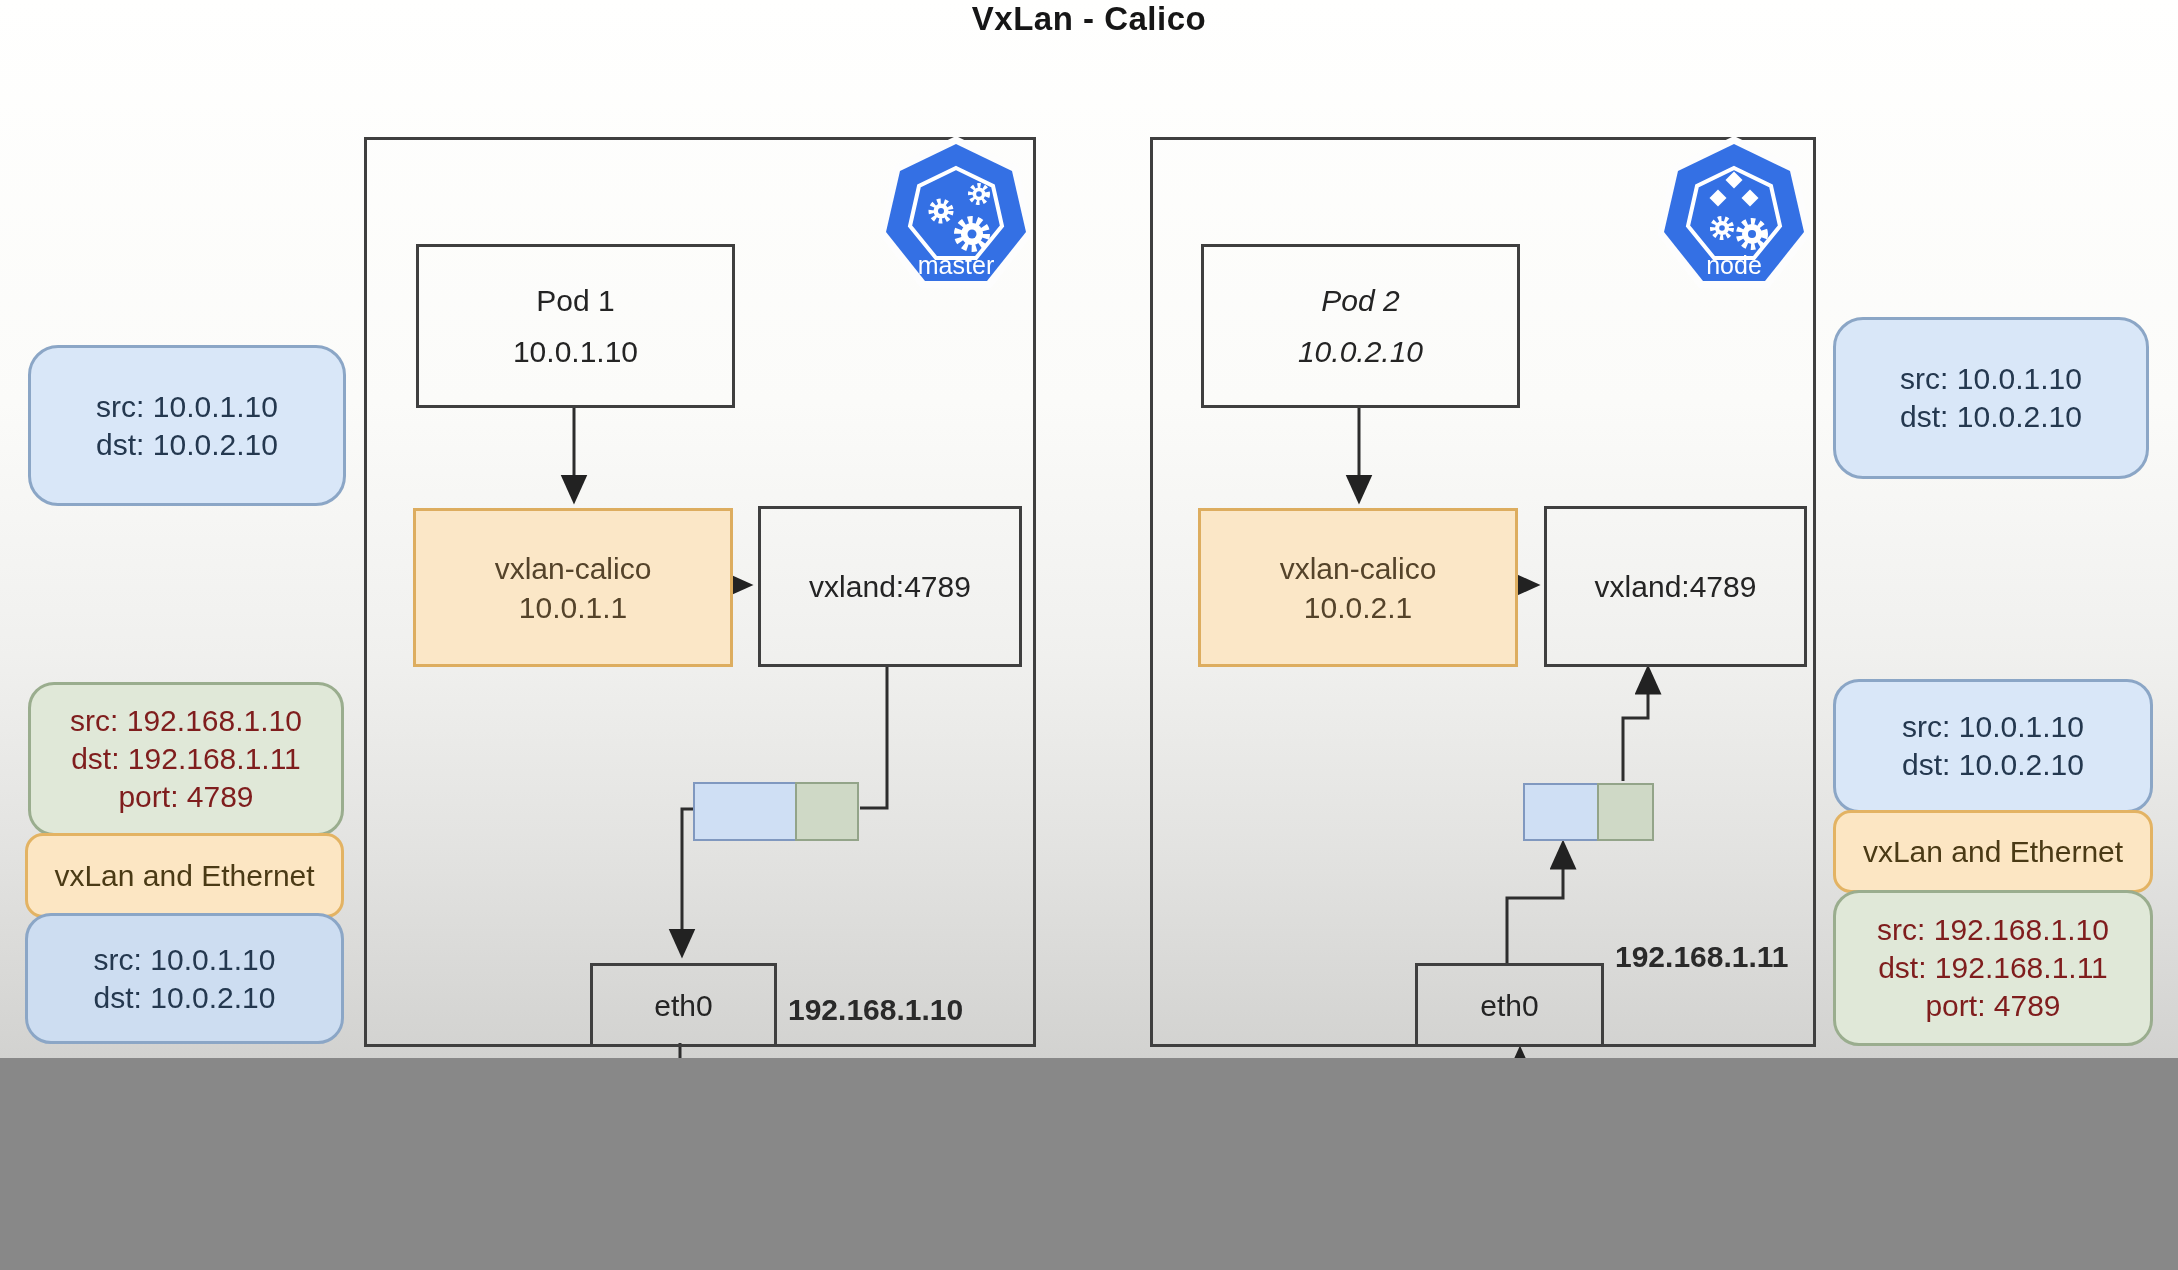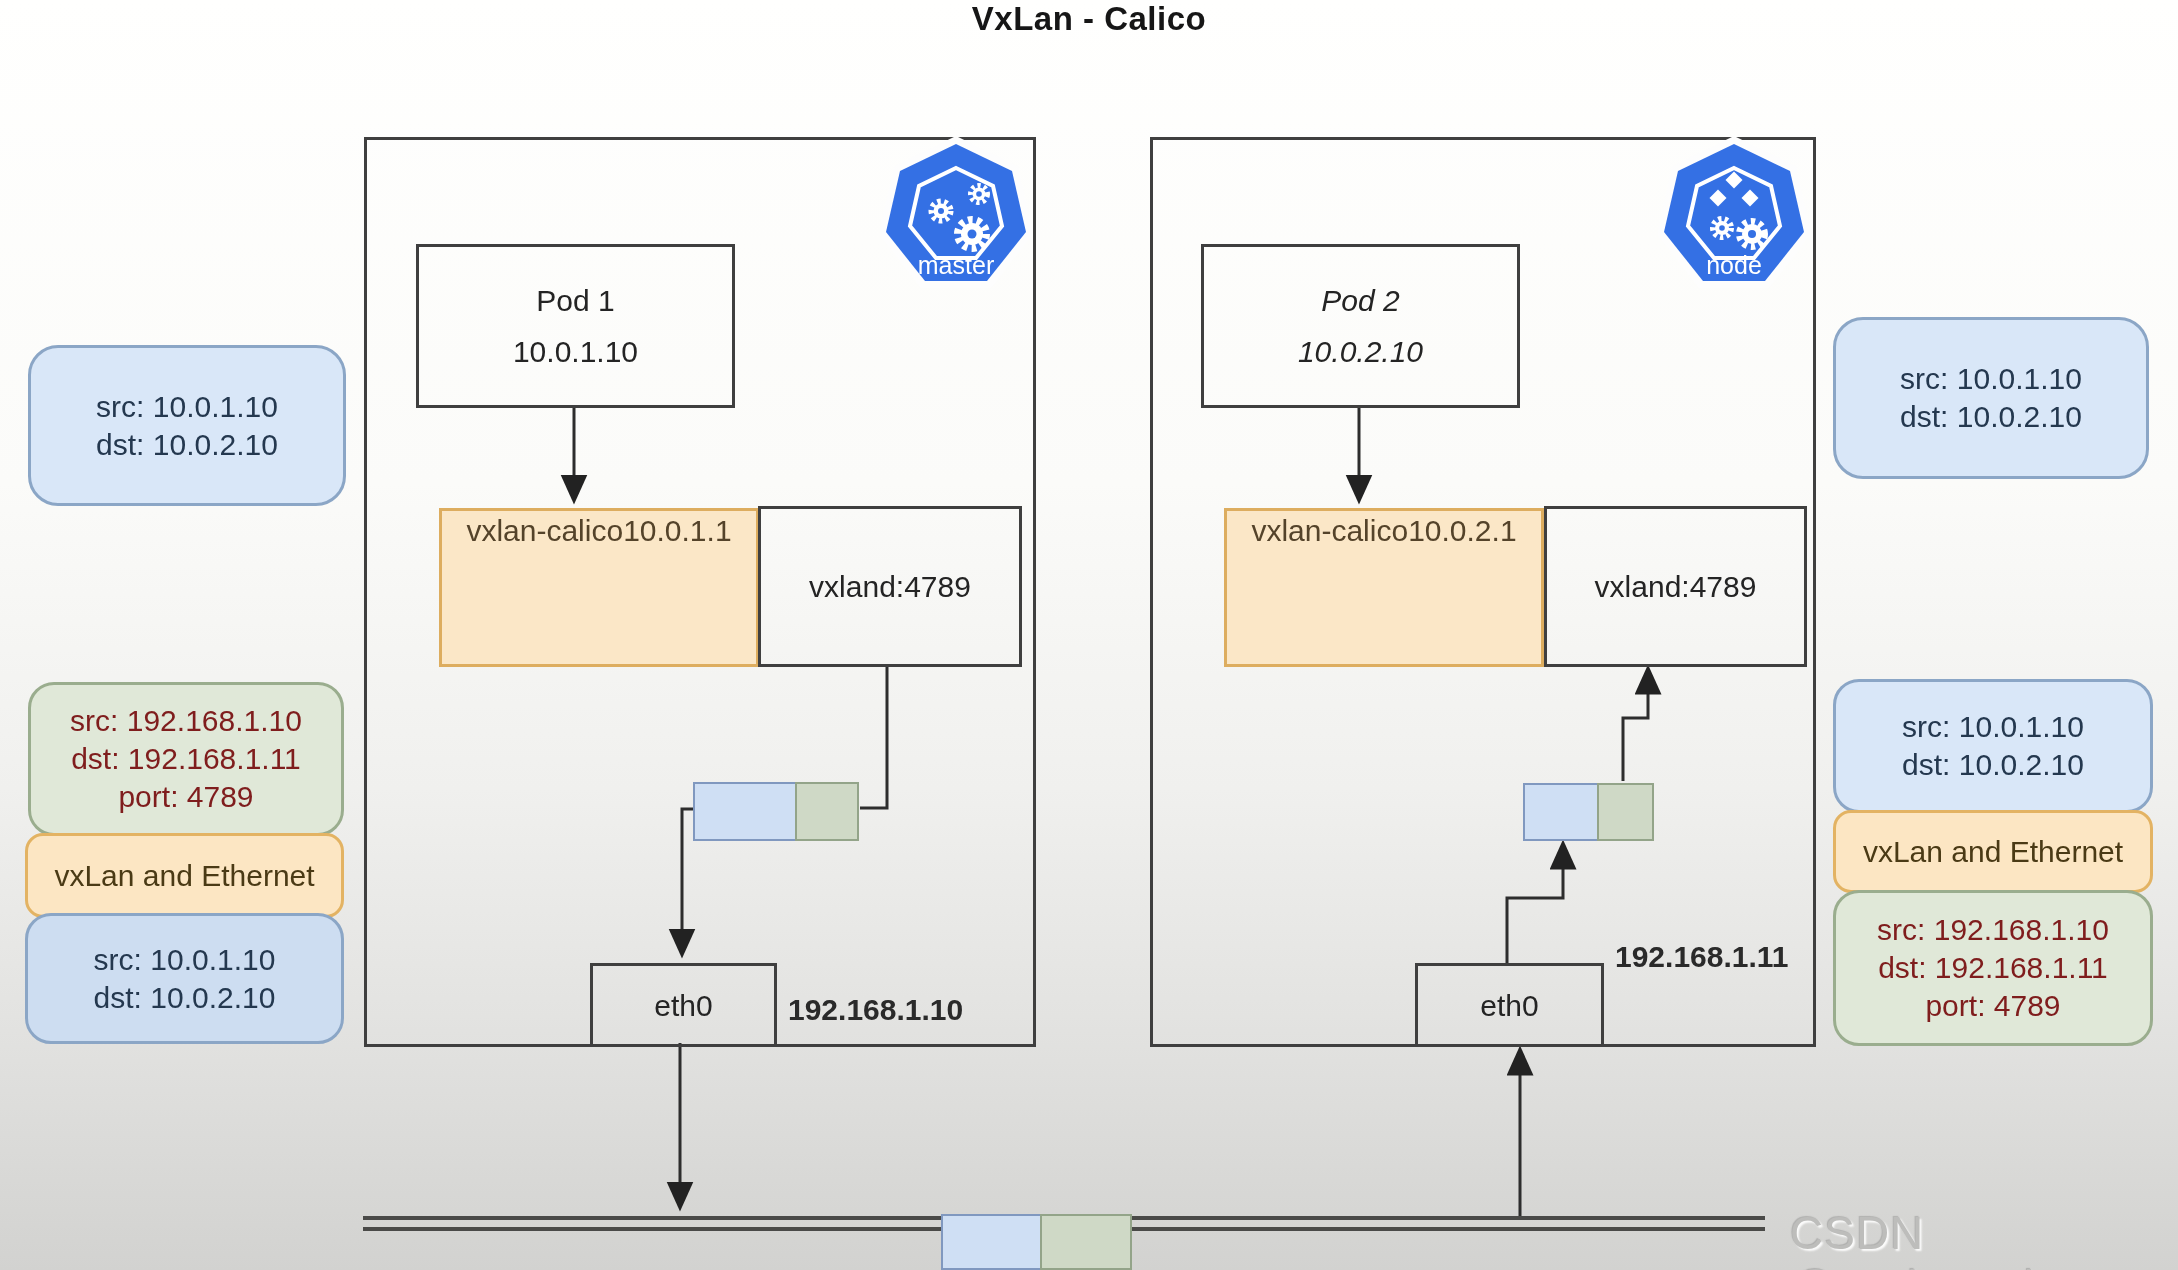--- a/index.html
+++ b/index.html
@@ -1,25 +1,25 @@
 <!DOCTYPE html>
 <html><head>
 <meta charset="utf-8">
 <style>
   html,body{margin:0;padding:0;background:#888;}
   .canvas{
-    position:relative;width:2178px;height:1270px;overflow:hidden;
+    position:relative;width:2178px;height:1058px;overflow:hidden;
     font-family:"Liberation Sans",sans-serif;color:#1d1d1d;
     background:linear-gradient(180deg,#fffffe 0%,#fbfbf9 38%,#f0f0ee 62%,#e3e3e1 80%,#d2d2d0 100%);
   }
   .abs{position:absolute;}
   .title{left:0;top:12;width:2178px;text-align:center;font-size:33px;font-weight:bold;letter-spacing:.5px;color:#161616;}
   .nodebox{border:3px solid #3f3f3f;background:transparent;}
   .simplebox{border:3px solid #3f3f3f;background:transparent;display:flex;flex-direction:column;align-items:center;justify-content:center;font-size:30px;line-height:39px;color:#242424;text-align:center;gap:12px;}
-  .vxlanbox{border:3px solid #ddad5f;background:#fbe7c7;display:flex;flex-direction:row;justify-content:center;font-size:30px;line-height:39px;color:#54432a;text-align:center;margin-left:26px;}
+  .vxlanbox{border:3px solid #ddad5f;background:#fbe7c7;display:flex;flex-direction:column;align-items:center;justify-content:center;font-size:30px;line-height:39px;color:#54432a;text-align:center;}
   .iptext{font-size:30px;color:#2a2a2a;font-weight:bold;}
   .lblbox{display:flex;flex-direction:column;align-items:center;justify-content:center;font-size:30px;line-height:38px;text-align:center;}
   .lbl-blue{background:#d9e7f8;border:3px solid #8ba6c6;color:#24384f;}
   .lbl-blue2{background:#cdddf1;border:3px solid #8ba6c6;color:#24384f;}
   .lbl-green{background:#e0e8d8;border:3px solid #9aad8e;color:#7f1d1d;text-align:right;}
   .lbl-orange{background:#fce6c3;border:3px solid #e3b363;color:#4a3a15;}
   .pkt-blue{background:#cfdff4;border:2px solid #8098bf;}
   .pkt-green{background:#cfd9c6;border:2px solid #93a489;}
   .busline{background:#4a4a48;height:4px;}
   .watermark{font-size:46px;color:#bdbdbb;letter-spacing:1px;

